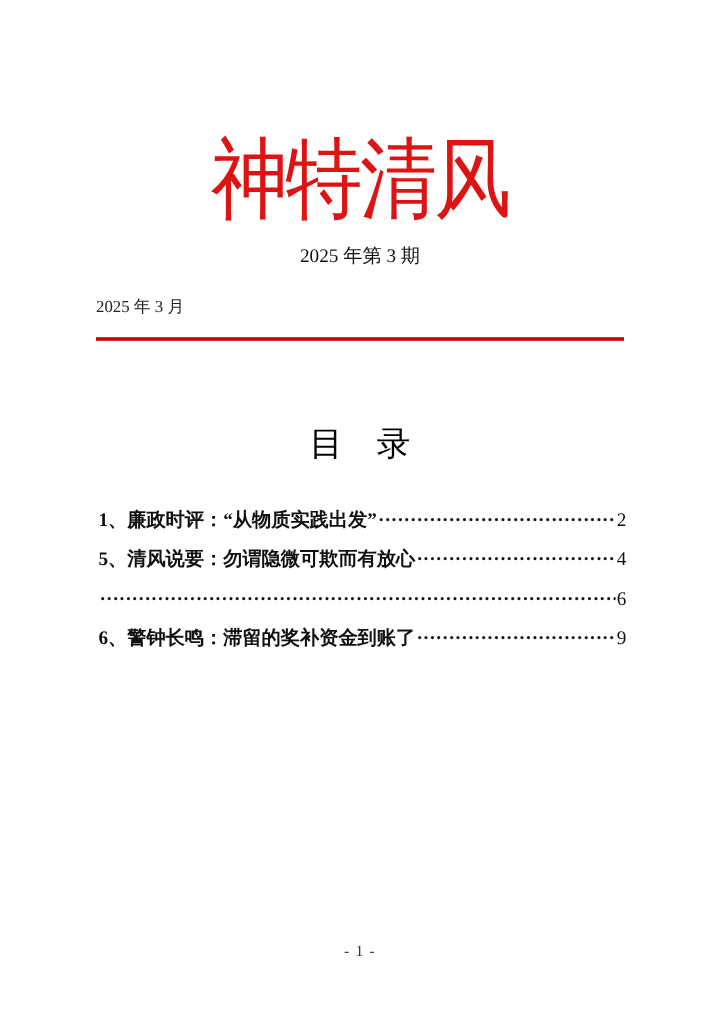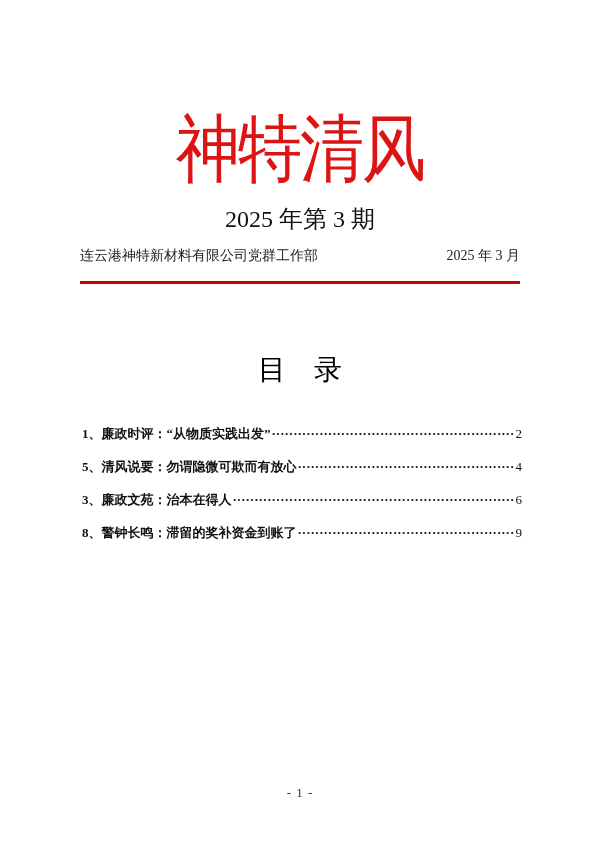--- a/index.html
+++ b/index.html
@@ -18,21 +18,21 @@
     font-size:64px;
     font-weight:400;
     letter-spacing:-2px;
     transform:scaleY(1.15);
     transform-origin:center top;
     white-space:nowrap;
   }
   .issue-line{
     position:absolute;top:203px;left:0;right:0;
     text-align:center;
-    font-size:24px;
+    font-size:16px;
     color:#111111;
   }
   .pub-row{
     position:absolute;top:247px;left:80px;right:80px;
     display:flex;justify-content:space-between;align-items:baseline;
     font-size:14px;
     color:#222222;
   }
   .divider{
     position:absolute;top:281px;left:80px;right:80px;
@@ -45,21 +45,21 @@
     font-size:28px;
     font-weight:400;
     color:#000000;
   }
   .toc{
     position:absolute;top:417px;left:82px;right:78px;
   }
   .toc-row{
     display:flex;align-items:baseline;
     height:33px;line-height:33px;
-    font-size:13px;
+    font-size:16px;
   }
   .toc-label{
     font-weight:700;
     white-space:nowrap;
     color:#111111;
   }
   .toc-leader{
     flex:1;
     overflow:hidden;
     white-space:nowrap;
@@ -82,46 +82,44 @@
 </head>
 <body>
 
 <div class="page">
 
   <div class="masthead" style="color: rgb(221, 20, 20);">神特清风</div>
 
   <div class="issue-line">2025 年第 3 期</div>
 
   <div class="pub-row">
-    <span>连云港神特新材料有限公司党群工作部</span>
     <span>2025 年 3 月</span>
   </div>
 
   <div class="divider" style="background: rgb(204, 0, 0);"></div>
 
   <div class="toc-heading">目　录</div>
 
   <div class="toc">
     <div class="toc-row">
       <span class="toc-label">1、廉政时评：“从物质实践出发”</span>
       <span class="toc-leader">······················································································································································</span>
       <span class="toc-page">2</span>
     </div>
     <div class="toc-row">
       <span class="toc-label">5、清风说要：勿谓隐微可欺而有放心</span>
       <span class="toc-leader">······················································································································································</span>
       <span class="toc-page">4</span>
     </div>
     <div class="toc-row">
-      <span class="toc-label">3、廉政文苑：治本在得人</span>
       <span class="toc-leader">······················································································································································</span>
       <span class="toc-page">6</span>
     </div>
     <div class="toc-row">
-      <span class="toc-label">8、警钟长鸣：滞留的奖补资金到账了</span>
+      <span class="toc-label">6、警钟长鸣：滞留的奖补资金到账了</span>
       <span class="toc-leader">······················································································································································</span>
       <span class="toc-page">9</span>
     </div>
   </div>
 
   <div class="footer">- 1 -</div>
 
 </div>
 
 </body></html>

